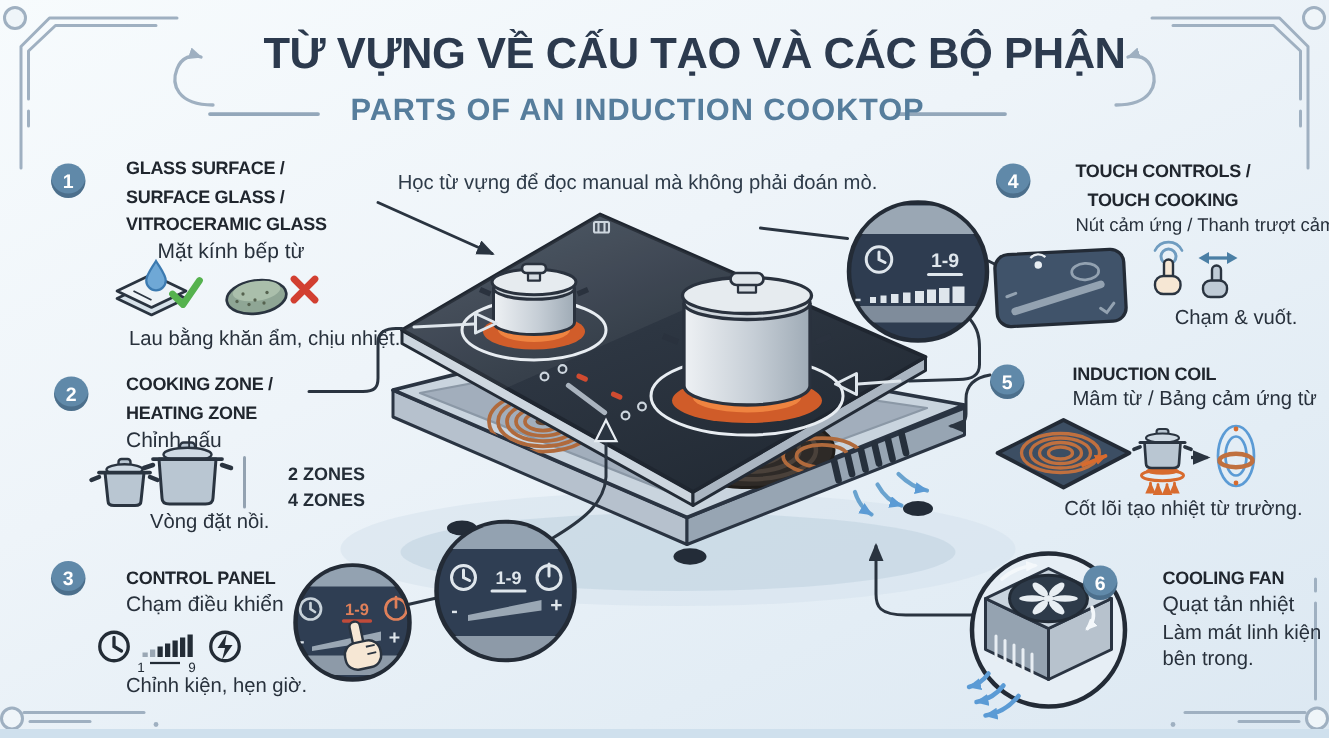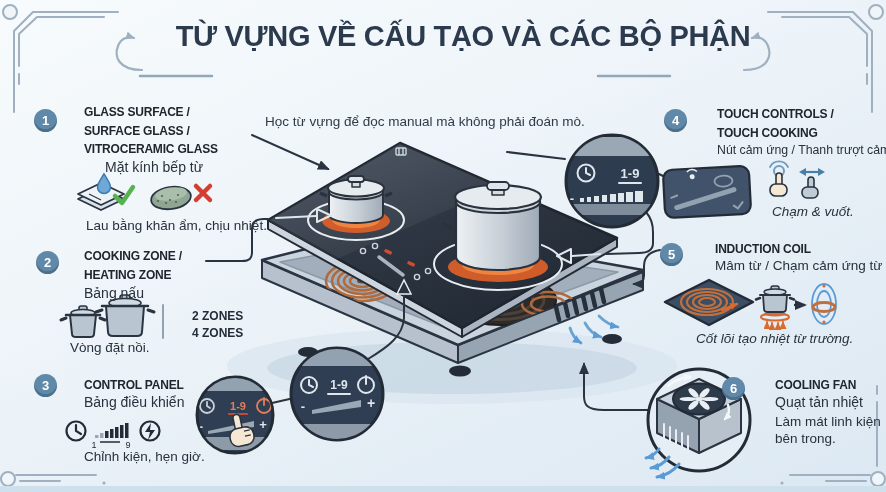--- a/index.html
+++ b/index.html
@@ -14,21 +14,21 @@
          color:#567d9c;letter-spacing:0.6px;}
   .h-tag{left:63px;top:114px;width:684px;text-align:center;font-size:13.5px;color:#2e3b49;}
   .t1{font-size:12px;font-weight:800;color:#20262e;line-height:18.5px;letter-spacing:-0.2px;}
   .vi{font-size:14px;color:#28313c;}
   .vi-sm{font-size:12.3px;color:#28313c;}
   .cap{font-size:13.5px;color:#28313c;}
   .zones{font-size:12px;font-weight:600;color:#242d37;line-height:16.5px;}
   .badge{position:absolute;z-index:4;width:23px;height:23px;border-radius:50%;background:#6089a9;
          color:#fff;font-weight:800;font-size:13px;display:flex;align-items:center;justify-content:center;
          box-shadow:inset 0 -3px 0 rgba(31,52,73,.30);}
-  .ctr{text-align:left;white-space:normal;font-style:italic;}
+  .ctr{text-align:center;white-space:normal;}
 </style>
 </head>
 <body>
 
 <div id="stage">
 
 <svg id="art" width="886" height="492" viewBox="0 0 886 492" xmlns="http://www.w3.org/2000/svg">
   <defs>
     <linearGradient id="gGlass" x1="0" y1="0" x2="0.7" y2="1">
       <stop offset="0" stop-color="#4a5563"></stop>
@@ -450,59 +450,60 @@
   <g fill="none">
     <ellipse cx="824" cy="304" rx="12" ry="20" stroke="#5b9bd5" stroke-width="1.8"></ellipse>
     <ellipse cx="824" cy="304" rx="7" ry="13" stroke="#5b9bd5" stroke-width="1.8"></ellipse>
     <ellipse cx="824" cy="307" rx="11" ry="4.5" stroke="#c0703f" stroke-width="3"></ellipse>
     <circle cx="824" cy="286" r="1.6" fill="#d86b2e"></circle>
         <circle cx="824" cy="322" r="1.6" fill="#d86b2e"></circle>
   </g>
 </svg>
 
 <div class="txt h-title">TỪ VỰNG VỀ CẤU TẠO VÀ CÁC BỘ PHẬN</div>
+<div class="txt h-sub">PARTS OF AN INDUCTION COOKTOP</div>
 <div class="txt h-tag">Học từ vựng để đọc manual mà không phải đoán mò.</div>
 
 <div class="badge" style="left:34px;top:109px;">1</div>
 <div class="txt t1" style="left:64px;top:103px;">
   <div>GLASS SURFACE /</div>
   <div>SURFACE GLASS /</div>
   <div>VITROCERAMIC GLASS</div>
 </div>
 <div class="txt vi" style="left:64px;top:159px;margin-left:21px;">Mặt kính bếp từ</div>
 <div class="txt cap" style="left:66px;top:218px;">Lau bằng khăn ẩm, chịu nhiệt.</div>
 
 <div class="badge" style="left:36px;top:251px;">2</div>
 <div class="txt t1" style="left:64px;top:247px;">
   <div>COOKING ZONE /</div>
   <div>HEATING ZONE</div>
 </div>
-<div class="txt vi" style="left:64px;top:285px;">Bảng nấu</div>
+<div class="txt vi" style="left:64px;top:285px;">Chỉnh nấu</div>
 <div class="txt zones" style="left:172px;top:308px;">
   <div>2 ZONES</div>
   <div>4 ZONES</div>
 </div>
-<div class="txt cap" style="left:50px;top:340px;">Vòng đặt nồi.</div>
+<div class="txt cap" style="left:80px;top:340px;">Vòng đặt nồi.</div>
 
 <div class="badge" style="left:34px;top:374px;">3</div>
 <div class="txt t1" style="left:64px;top:376px;">CONTROL PANEL</div>
-<div class="txt vi" style="left:64px;top:394px;">Bảng điều khiển</div>
+<div class="txt vi" style="left:64px;top:394px;">Chạm điều khiển</div>
 <div class="txt cap" style="left:64px;top:449px;">Chỉnh kiện, hẹn giờ.</div>
 
 <div class="badge" style="left:664px;top:109px;">4</div>
-<div class="txt t1" style="left:697px;top:105px;">
+<div class="txt t1" style="left:697px;top:105px;text-align:center;">
   <div>TOUCH CONTROLS /</div>
   <div>TOUCH COOKING</div>
 </div>
 <div class="txt vi-sm" style="left:697px;top:143px;">Nút cảm ứng / Thanh trượt cảm ứng</div>
 <div class="txt cap ctr" style="left:752px;top:204px;width:104px;">Chạm &amp; vuốt.</div>
 
 <div class="badge" style="left:660px;top:243px;">5</div>
 <div class="txt t1" style="left:695px;top:240px;">INDUCTION COIL</div>
-<div class="txt vi" style="left:695px;top:258px;font-size:13.5px;">Mâm từ / Chạm cảm ứng từ</div>
+<div class="txt vi" style="left:695px;top:258px;font-size:13.5px;">Mâm từ / Bảng cảm ứng từ</div>
 <div class="txt cap ctr" style="left:676px;top:331px;width:186px;">Cốt lõi tạo nhiệt từ trường.</div>
 
 <div class="badge" style="left:722px;top:377px;">6</div>
 <div class="txt t1" style="left:755px;top:376px;">COOLING FAN</div>
 <div class="txt vi" style="left:755px;top:394px;">Quạt tản nhiệt</div>
 <div class="txt cap" style="left:755px;top:413px;line-height:17px;">
   <div>Làm mát linh kiện</div>
   <div>bên trong.</div>
 </div>
 

